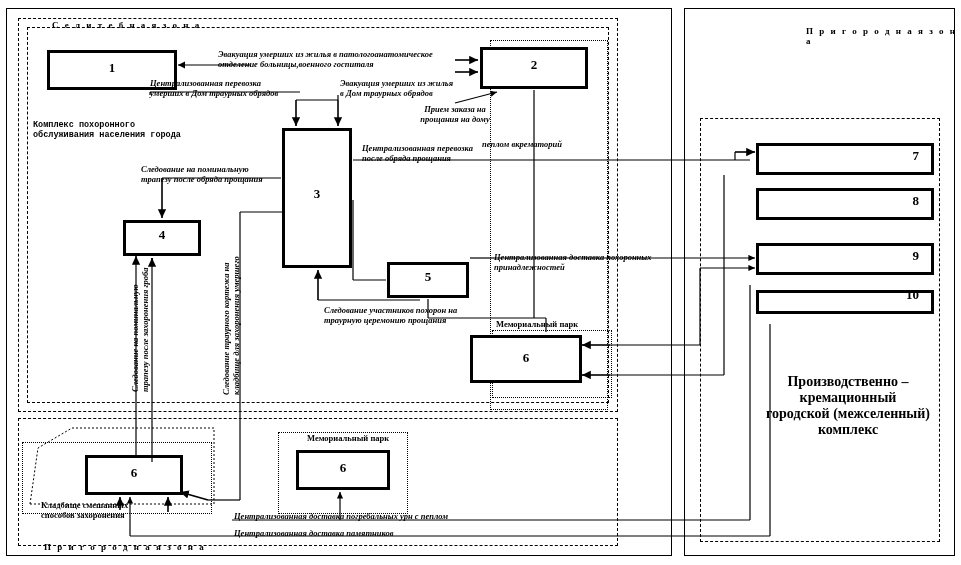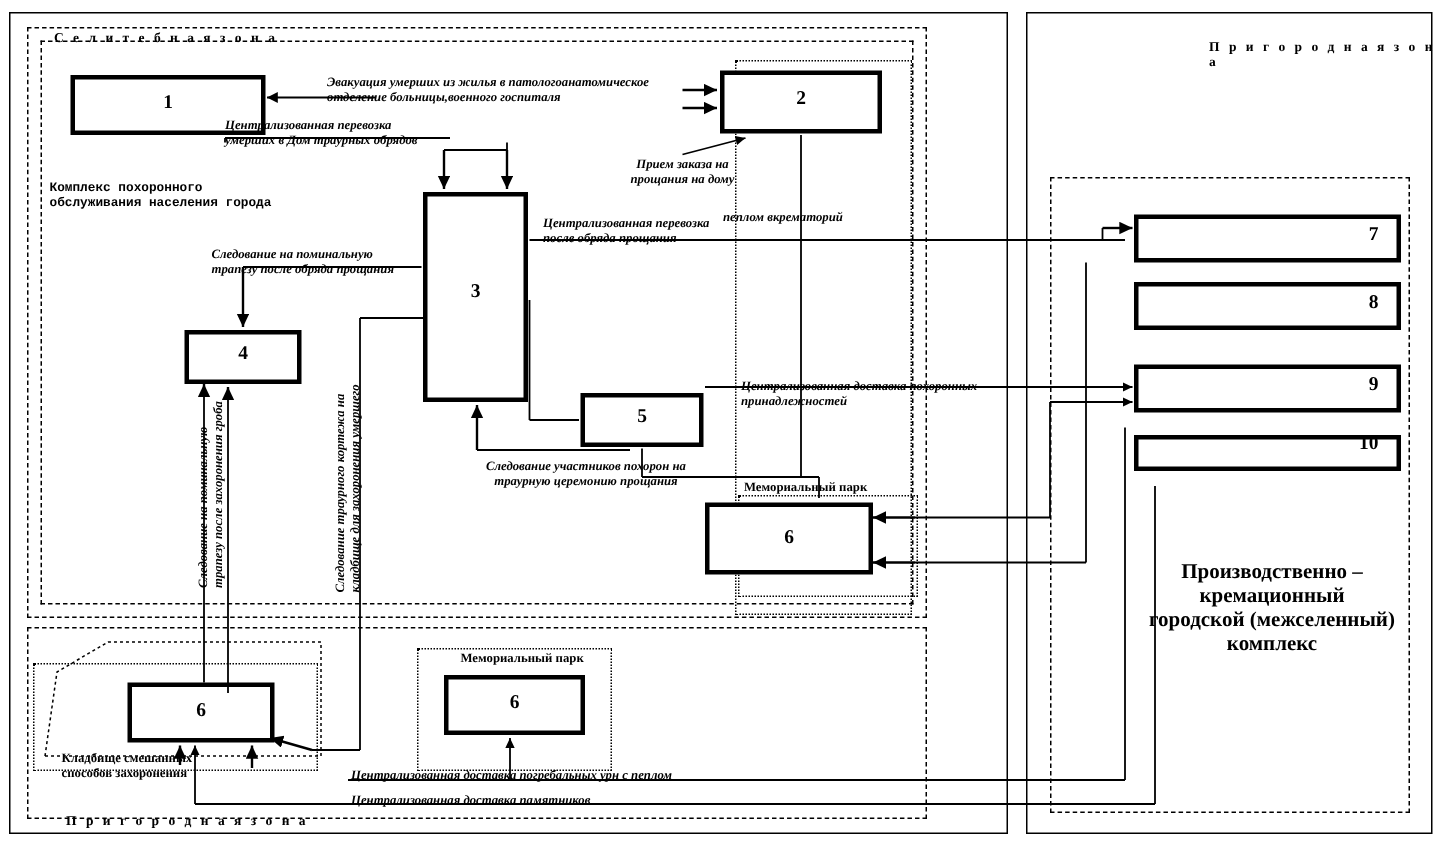--- a/index.html
+++ b/index.html
@@ -96,21 +96,21 @@
   <div class="abs frame-dash" style="left:700px; top:118px; width:240px; height:424px;"></div>
 
   <div class="abs frame-dot" style="left:492px; top:330px; width:120px; height:68px;"></div>
 
   <div class="abs frame-dot" style="left:490px; top:40px; width:118px; height:370px;"></div>
 
   <div class="abs frame-dot" style="left:278px; top:432px; width:130px; height:82px;"></div>
 
   <div class="abs frame-dot" style="left:22px; top:442px; width:190px; height:72px;"></div>
 
-  <div class="lbl sp" style="left:36px; top:20px;">С е л и т е б н а я   з о н а</div>
+  <div class="lbl sp" style="left:52px; top:20px;">С е л и т е б н а я   з о н а</div>
   <div class="lbl sp" style="left:806px; top:26px;">П р и г о р о д н а я   з о н а</div>
   <div class="lbl sp" style="left:44px; top:542px;">П р и г о р о д н а я   з о н а</div>
 
   <div class="lbl" style="left:33px; top:121px;font-family:Liberation Mono, monospace;">Комплекс похоронного
 обслуживания населения города</div>
 
   <div class="lbl c big" style="left:748px; top:374px; width:200px;">Производственно – кремационный
 городской (межселенный) комплекс</div>
 
   <div class="lbl" style="left:496px; top:320px;">Мемориальный парк</div>
@@ -167,36 +167,38 @@
   <div class="block" style="left:756px; top:290px; width:178px; height:24px;text-decoration:underline;">
     <span class="num" style="right:12px; bottom:8px;">10</span>
   </div>
 
   <div class="lbl it" style="left:186px; top:50px;margin-left:32px;">Эвакуация умерших из жилья в патологоанатомическое
 отделение больницы,военного госпиталя</div>
 
   <div class="lbl it" style="left:150px; top:79px;">Централизованная перевозка
 умерших в Дом траурных обрядов</div>
 
+  <div class="lbl it" style="left:340px; top:79px;">Эвакуация умерших из жилья
+в Дом траурных обрядов</div>
 
   <div class="lbl it c" style="left:405px; top:105px; width:100px;">Прием заказа на
 прощания на дому</div>
 
   <div class="lbl it" style="left:362px; top:144px;">Централизованная перевозка
 после обряда прощания</div>
 
   <div class="lbl it" style="left:482px; top:140px;">пеплом вкрематорий</div>
 
   <div class="lbl it" style="left:141px; top:165px;">Следование на поминальную
 трапезу после обряда прощания</div>
 
   <div class="lbl it" style="left:494px; top:253px;">Централизованная доставка похоронных
 принадлежностей</div>
 
-  <div class="lbl it" style="left:324px; top:306px;text-align:center;">Следование участников  похорон на
+  <div class="lbl it" style="left:324px; top:306px;">Следование участников  похорон на
 траурную церемонию прощания</div>
 
   <div class="lbl it vert" style="left:222px; top:395px;">Следование траурного кортежа на
 кладбище для захоронения умершего</div>
 
   <div class="lbl it vert" style="left:131px; top:392px;">Следование на поминальную
 трапезу после захоронения гроба</div>
 
   <div class="lbl it" style="left:234px; top:512px;">Централизованная  доставка  погребальных  урн  с  пеплом</div>
 

